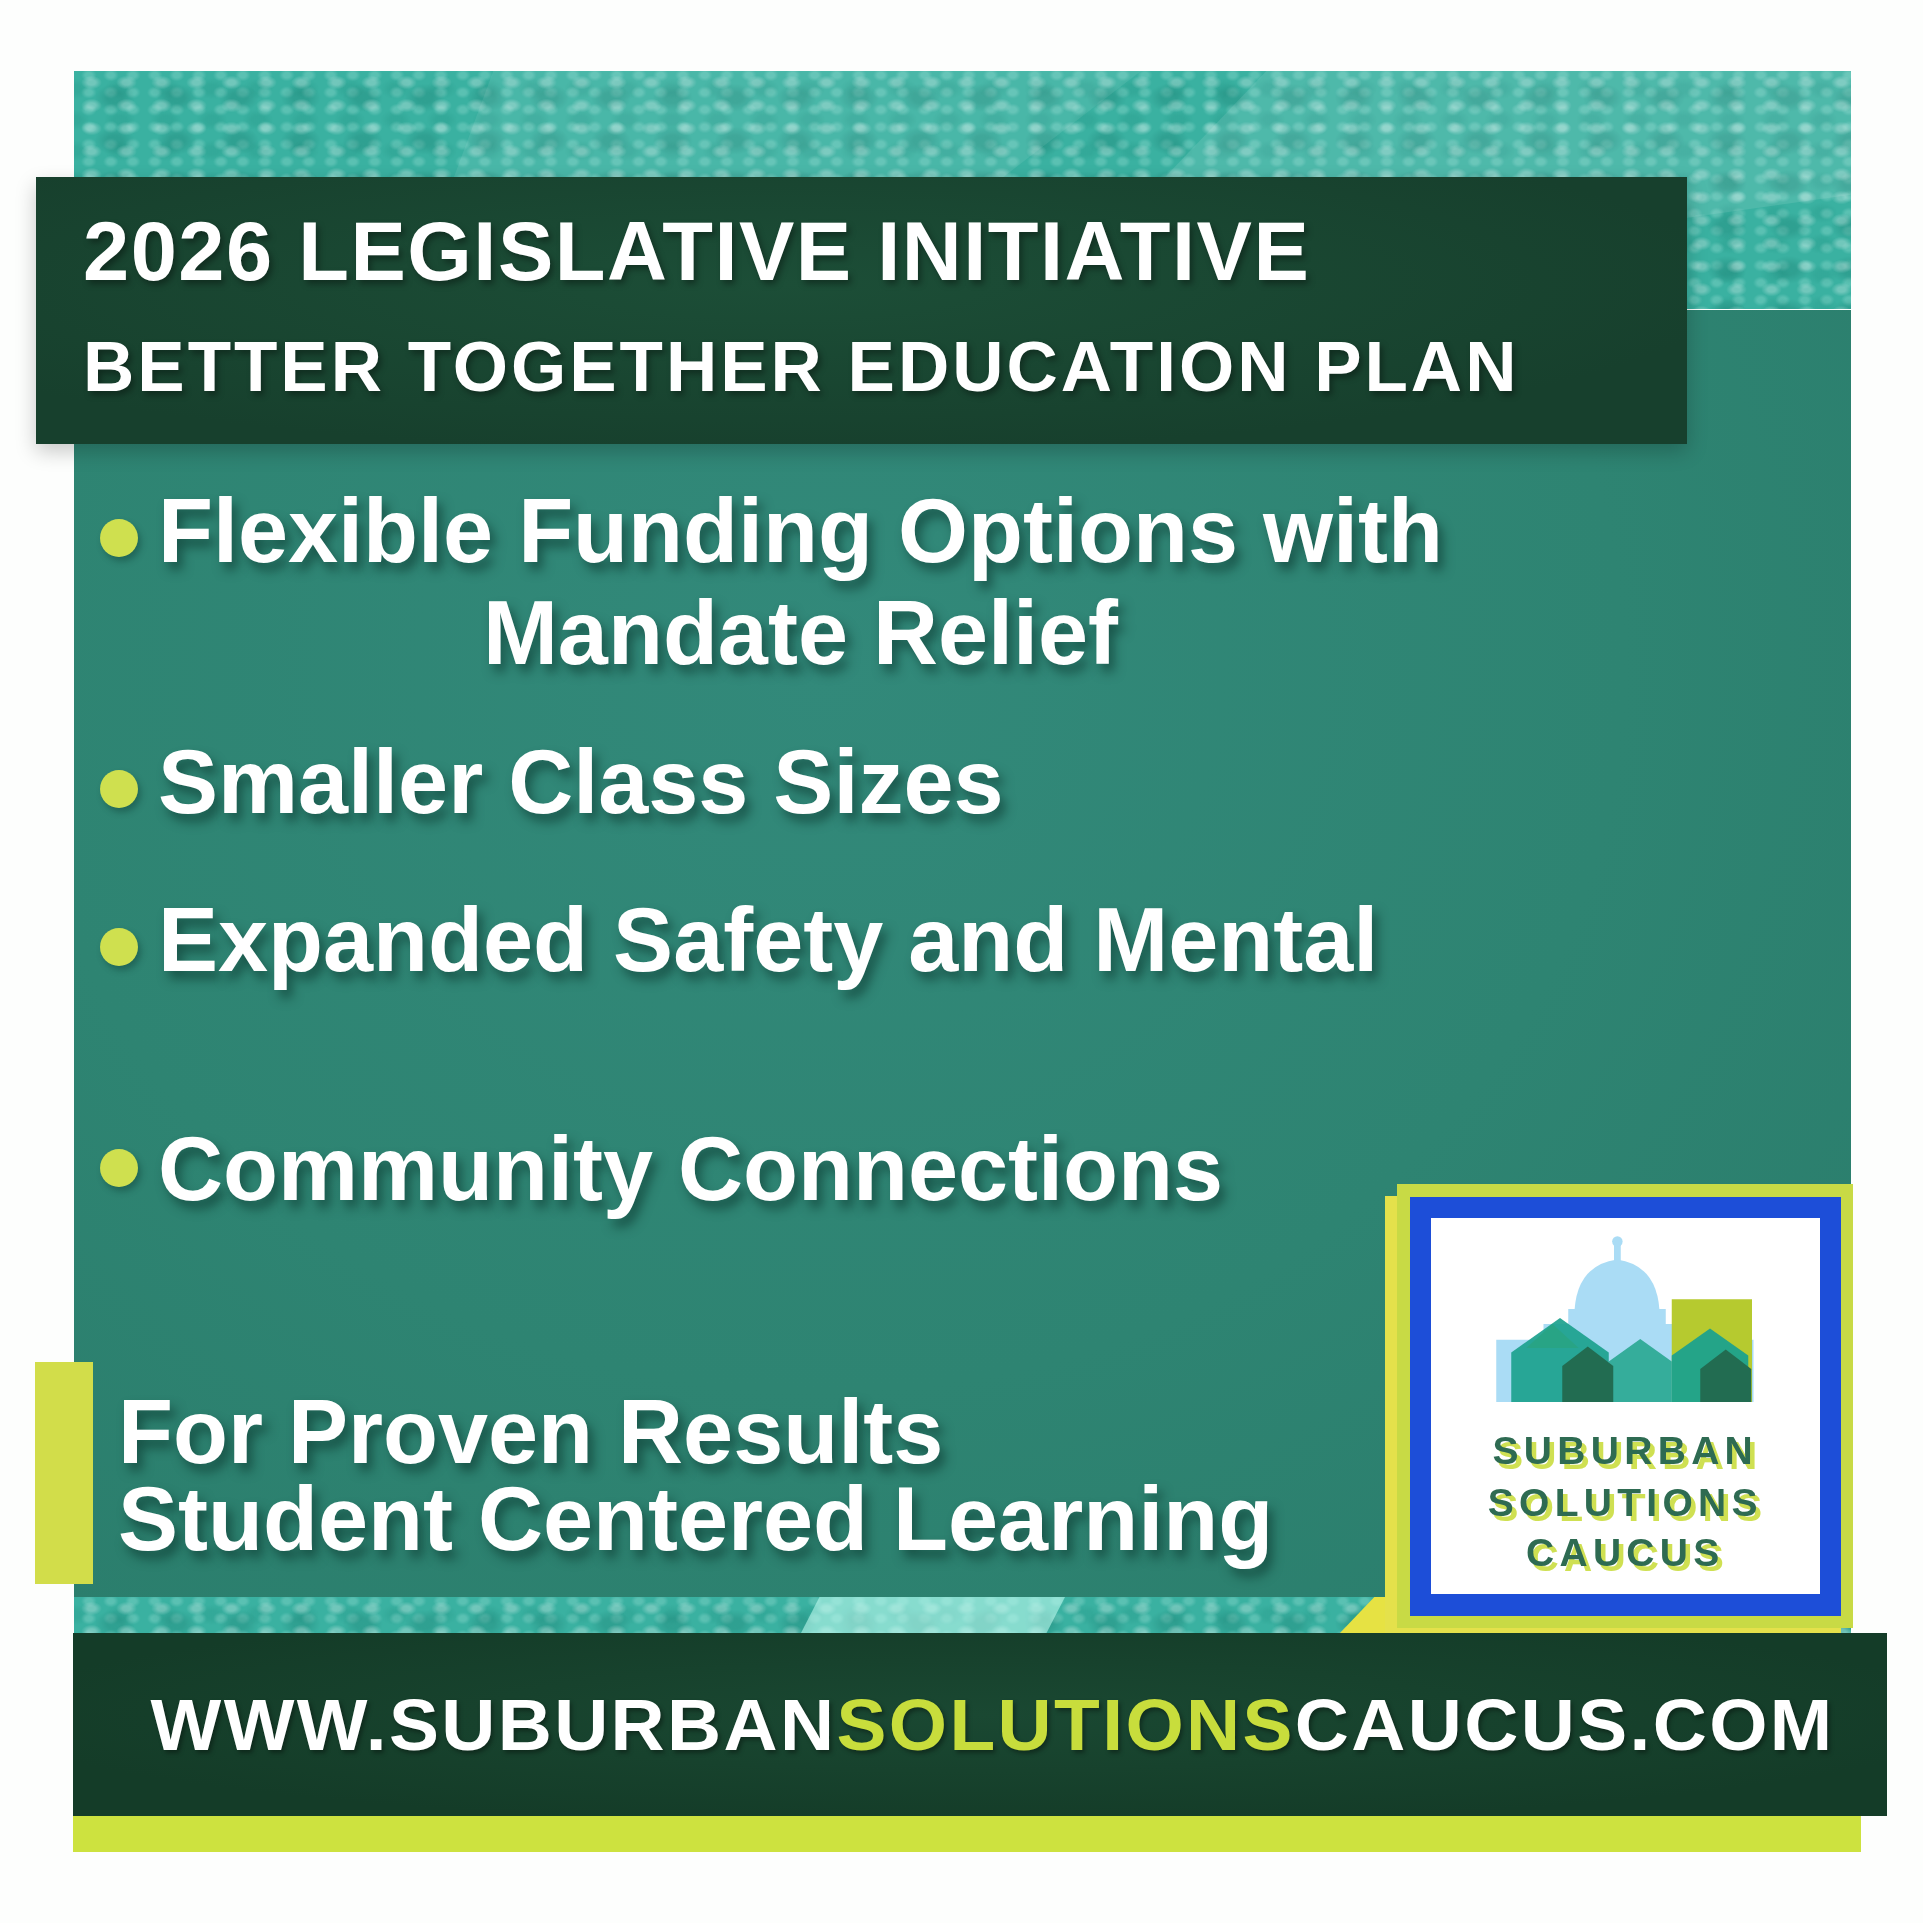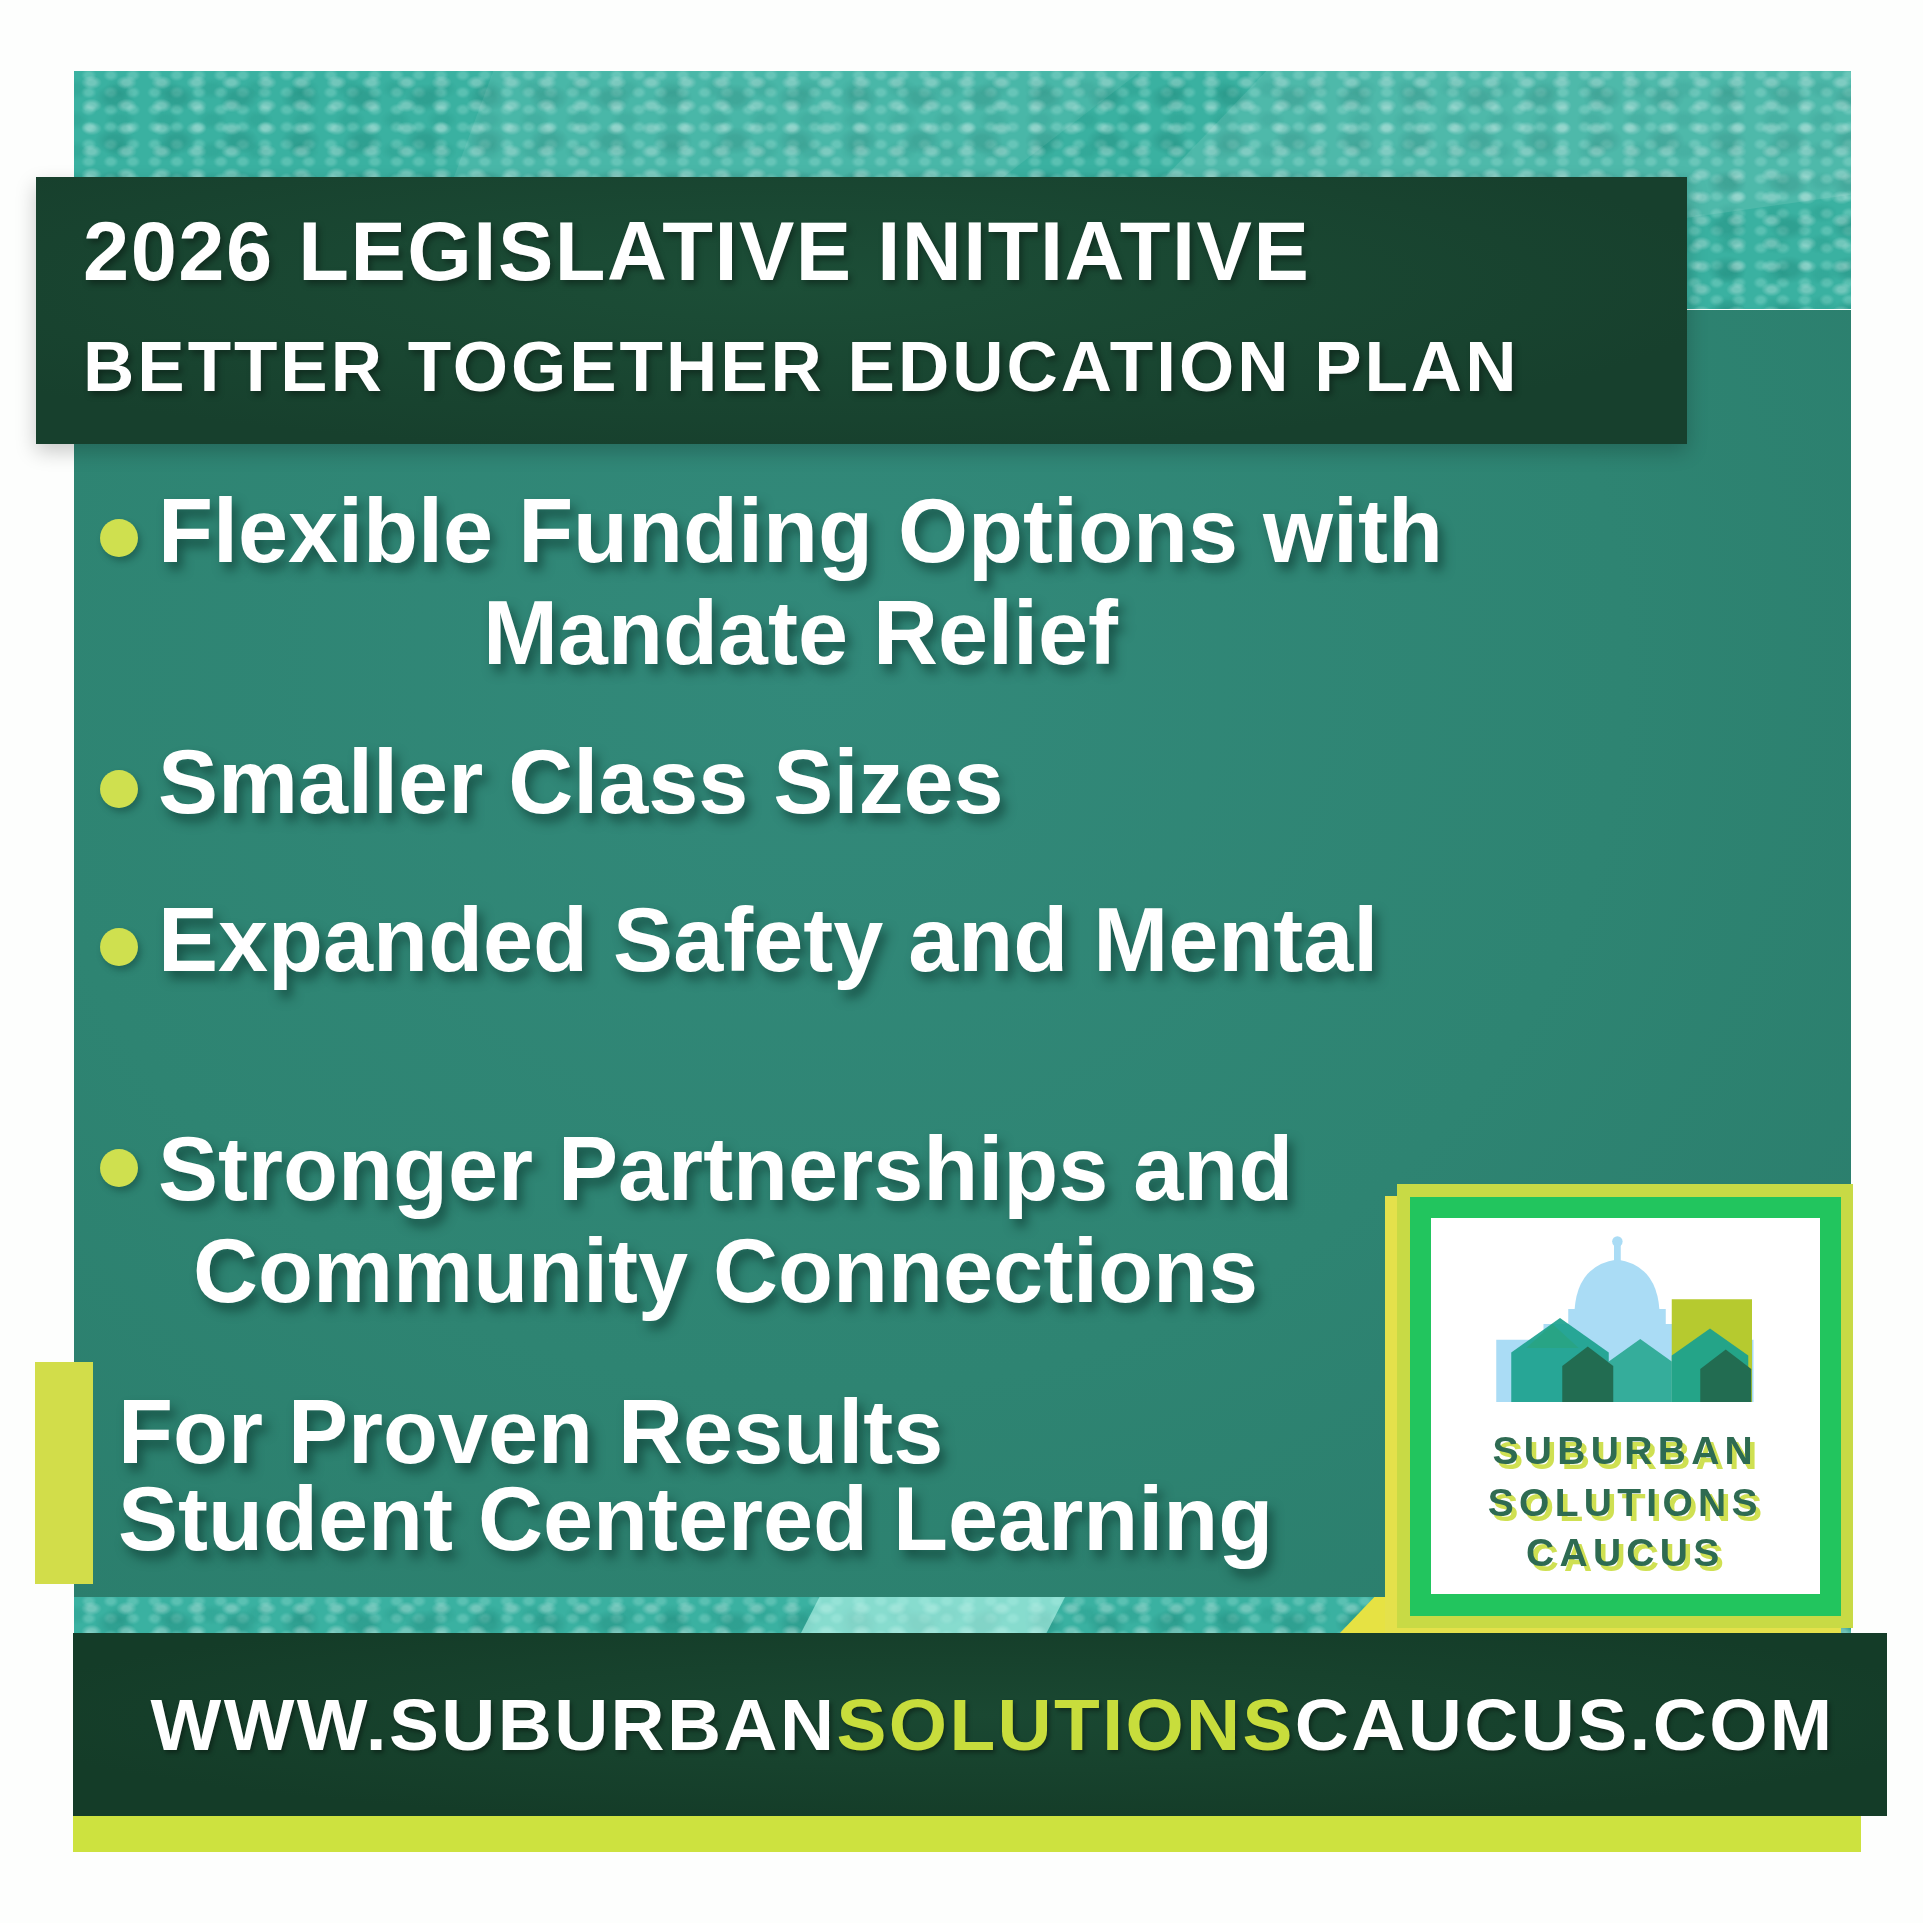--- a/index.html
+++ b/index.html
@@ -88,21 +88,21 @@
     background:#d2dd4a;
   }
   
   .logo-outer{
     position:absolute; left:1397px; top:1184px; width:456px; height:444px;
     background:#c8da45;
     box-shadow:-12px 12px 0 #e4e14b;
   }
   .logo-frame{
     position:absolute; left:12.8px; top:12.8px; width:431px; height:419px;
-    background:#22c55e; box-sizing:border-box;
+    background:#1d4ed8; box-sizing:border-box;
   }
   .logo-white{
     position:absolute; left:21px; top:21px; width:389px; height:376px;
     background:#ffffff;
   }
   .logo-art{position:absolute; left:65px; top:16.5px; width:260px; height:168px;}
   .logo-word{
     position:absolute; left:0; width:389px; text-align:center;
     font-size:39px; line-height:39px; font-weight:800; color:#2e6b52;
     letter-spacing:5.3px; text-shadow:4.5px 4.5px 0 #cfe052;
@@ -158,21 +158,20 @@
     <div>Smaller Class Sizes</div>
   </div>
 
   <span class="dot d3"></span>
   <div class="bullet-item b3">
     <div>Expanded Safety and Mental</div>
   </div>
 
   <span class="dot d4"></span>
   <div class="bullet-item b4">
-    <div>Stronger Partnerships and</div>
     <div>Community Connections</div>
   </div>
 
   <div class="tagline">
     <div>For Proven Results</div>
     <div>Student Centered Learning</div>
   </div>
 
   <div class="left-bar"></div>
 

